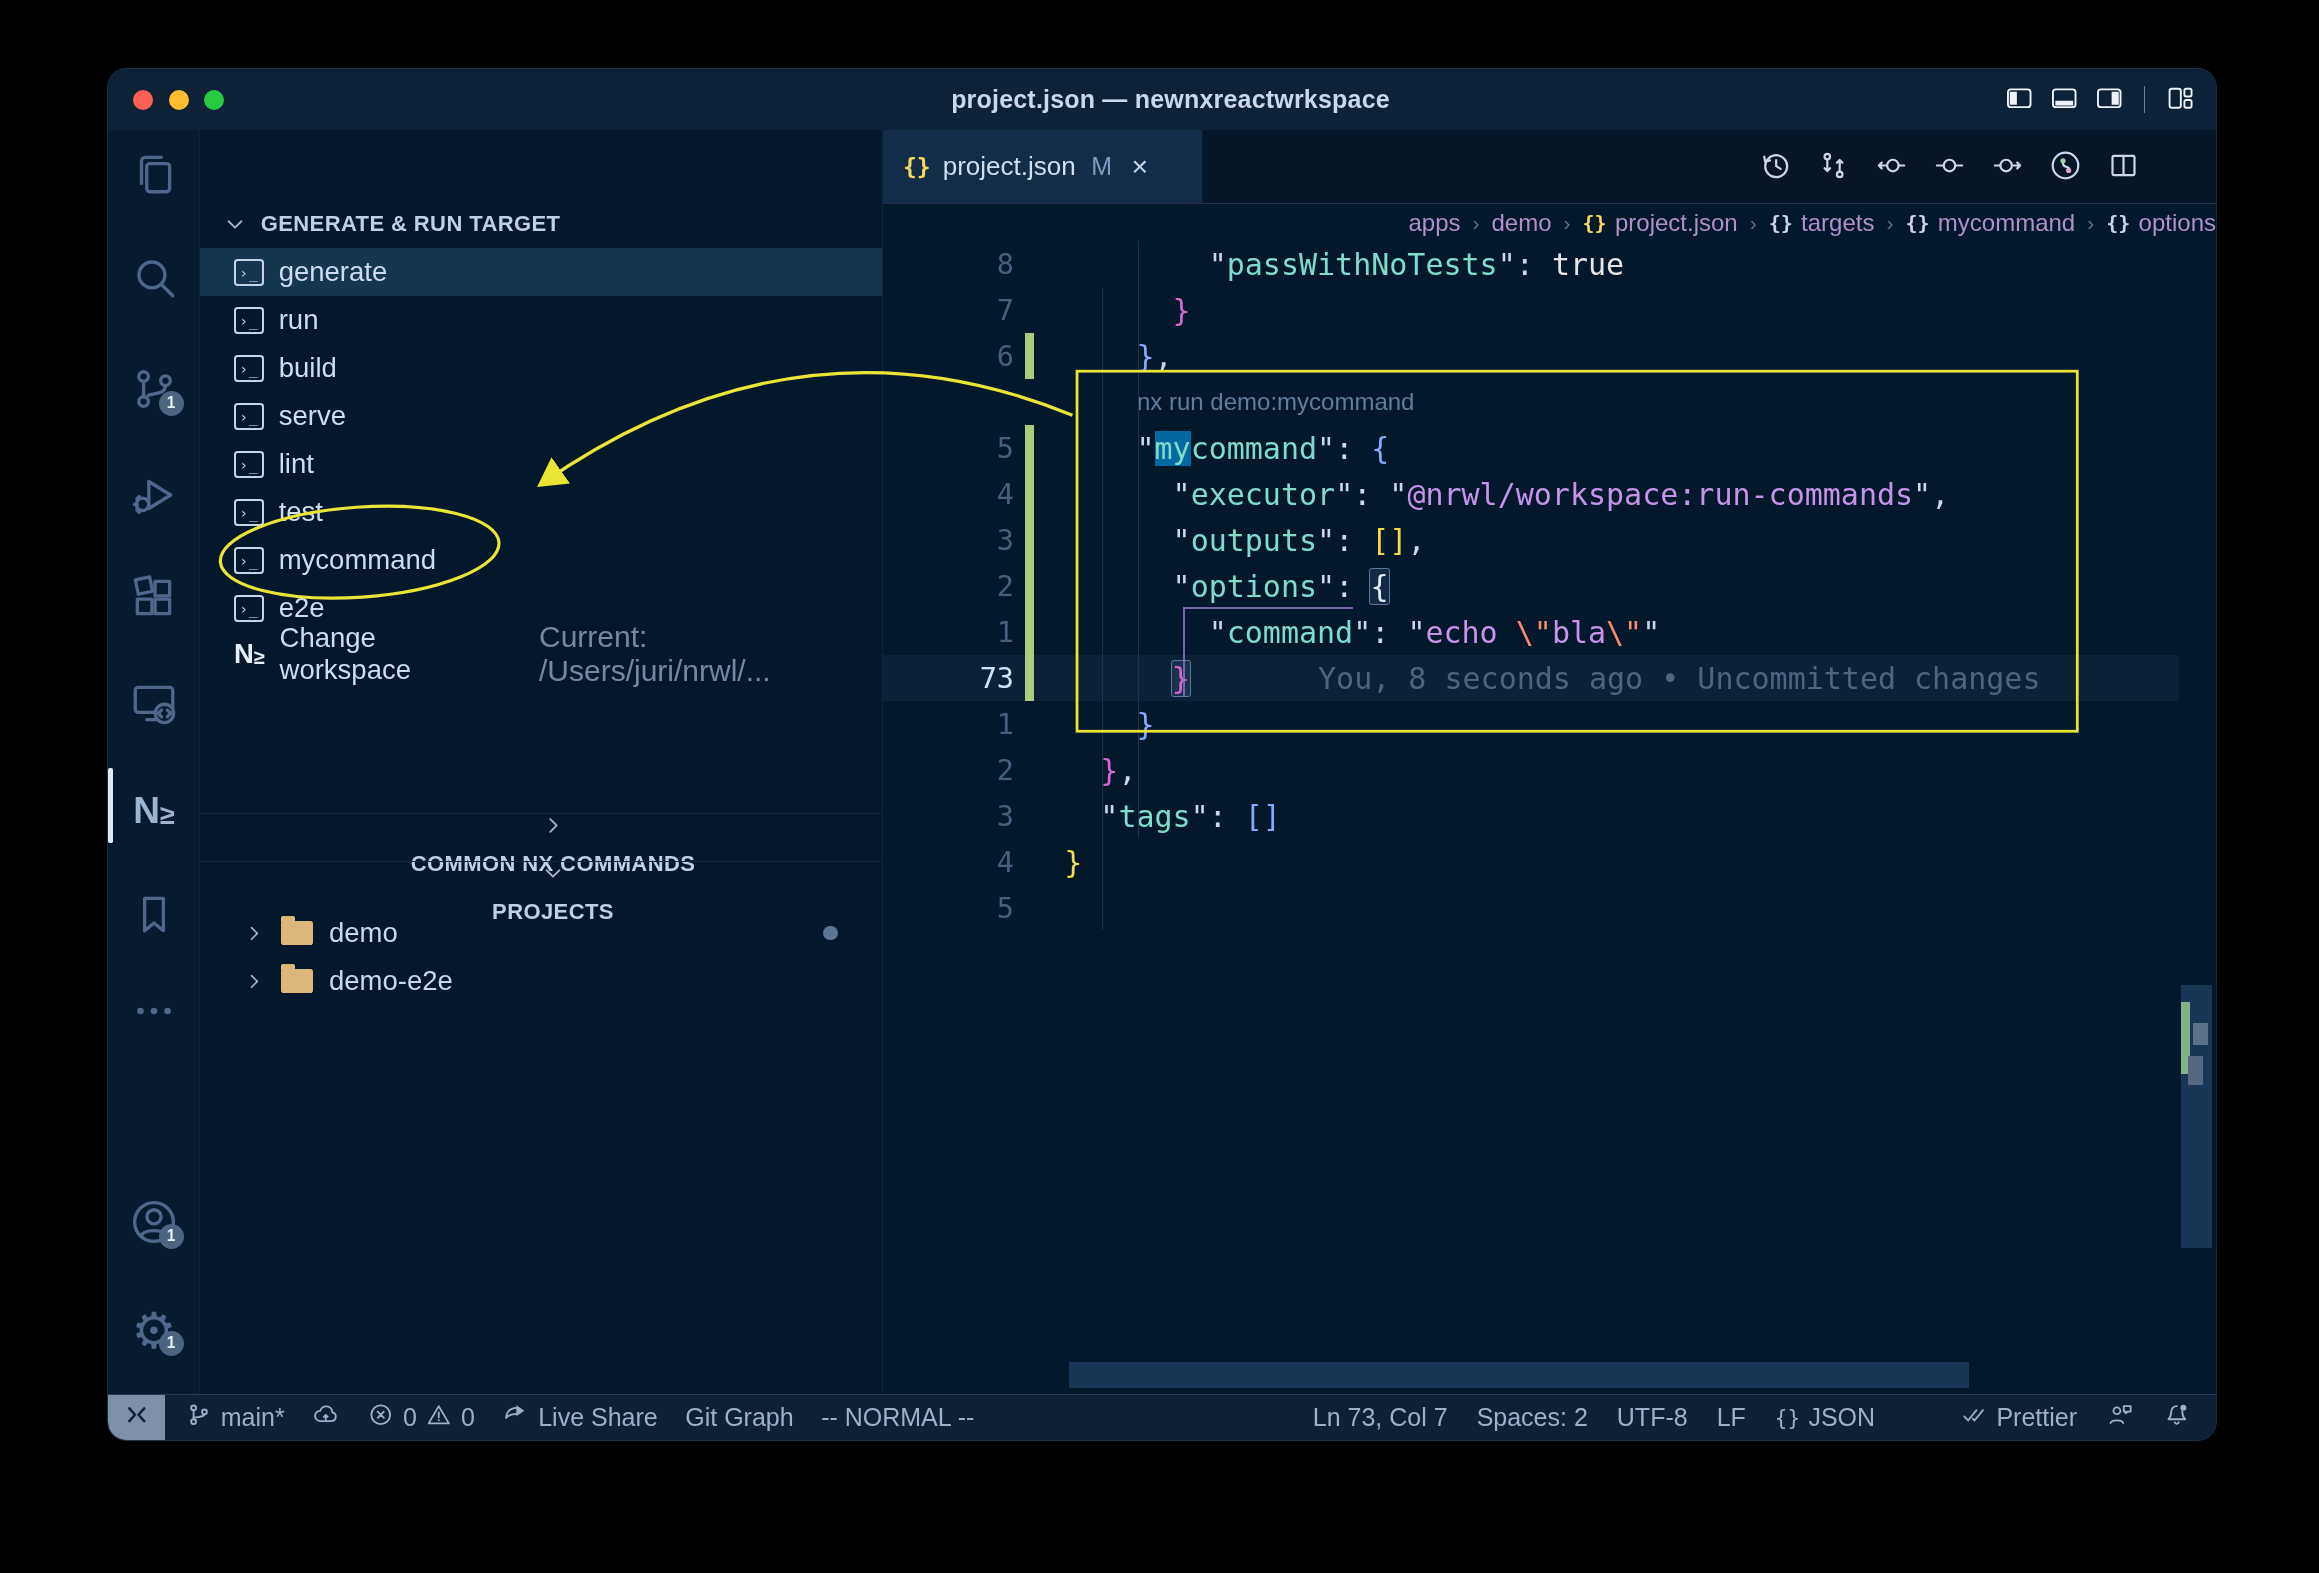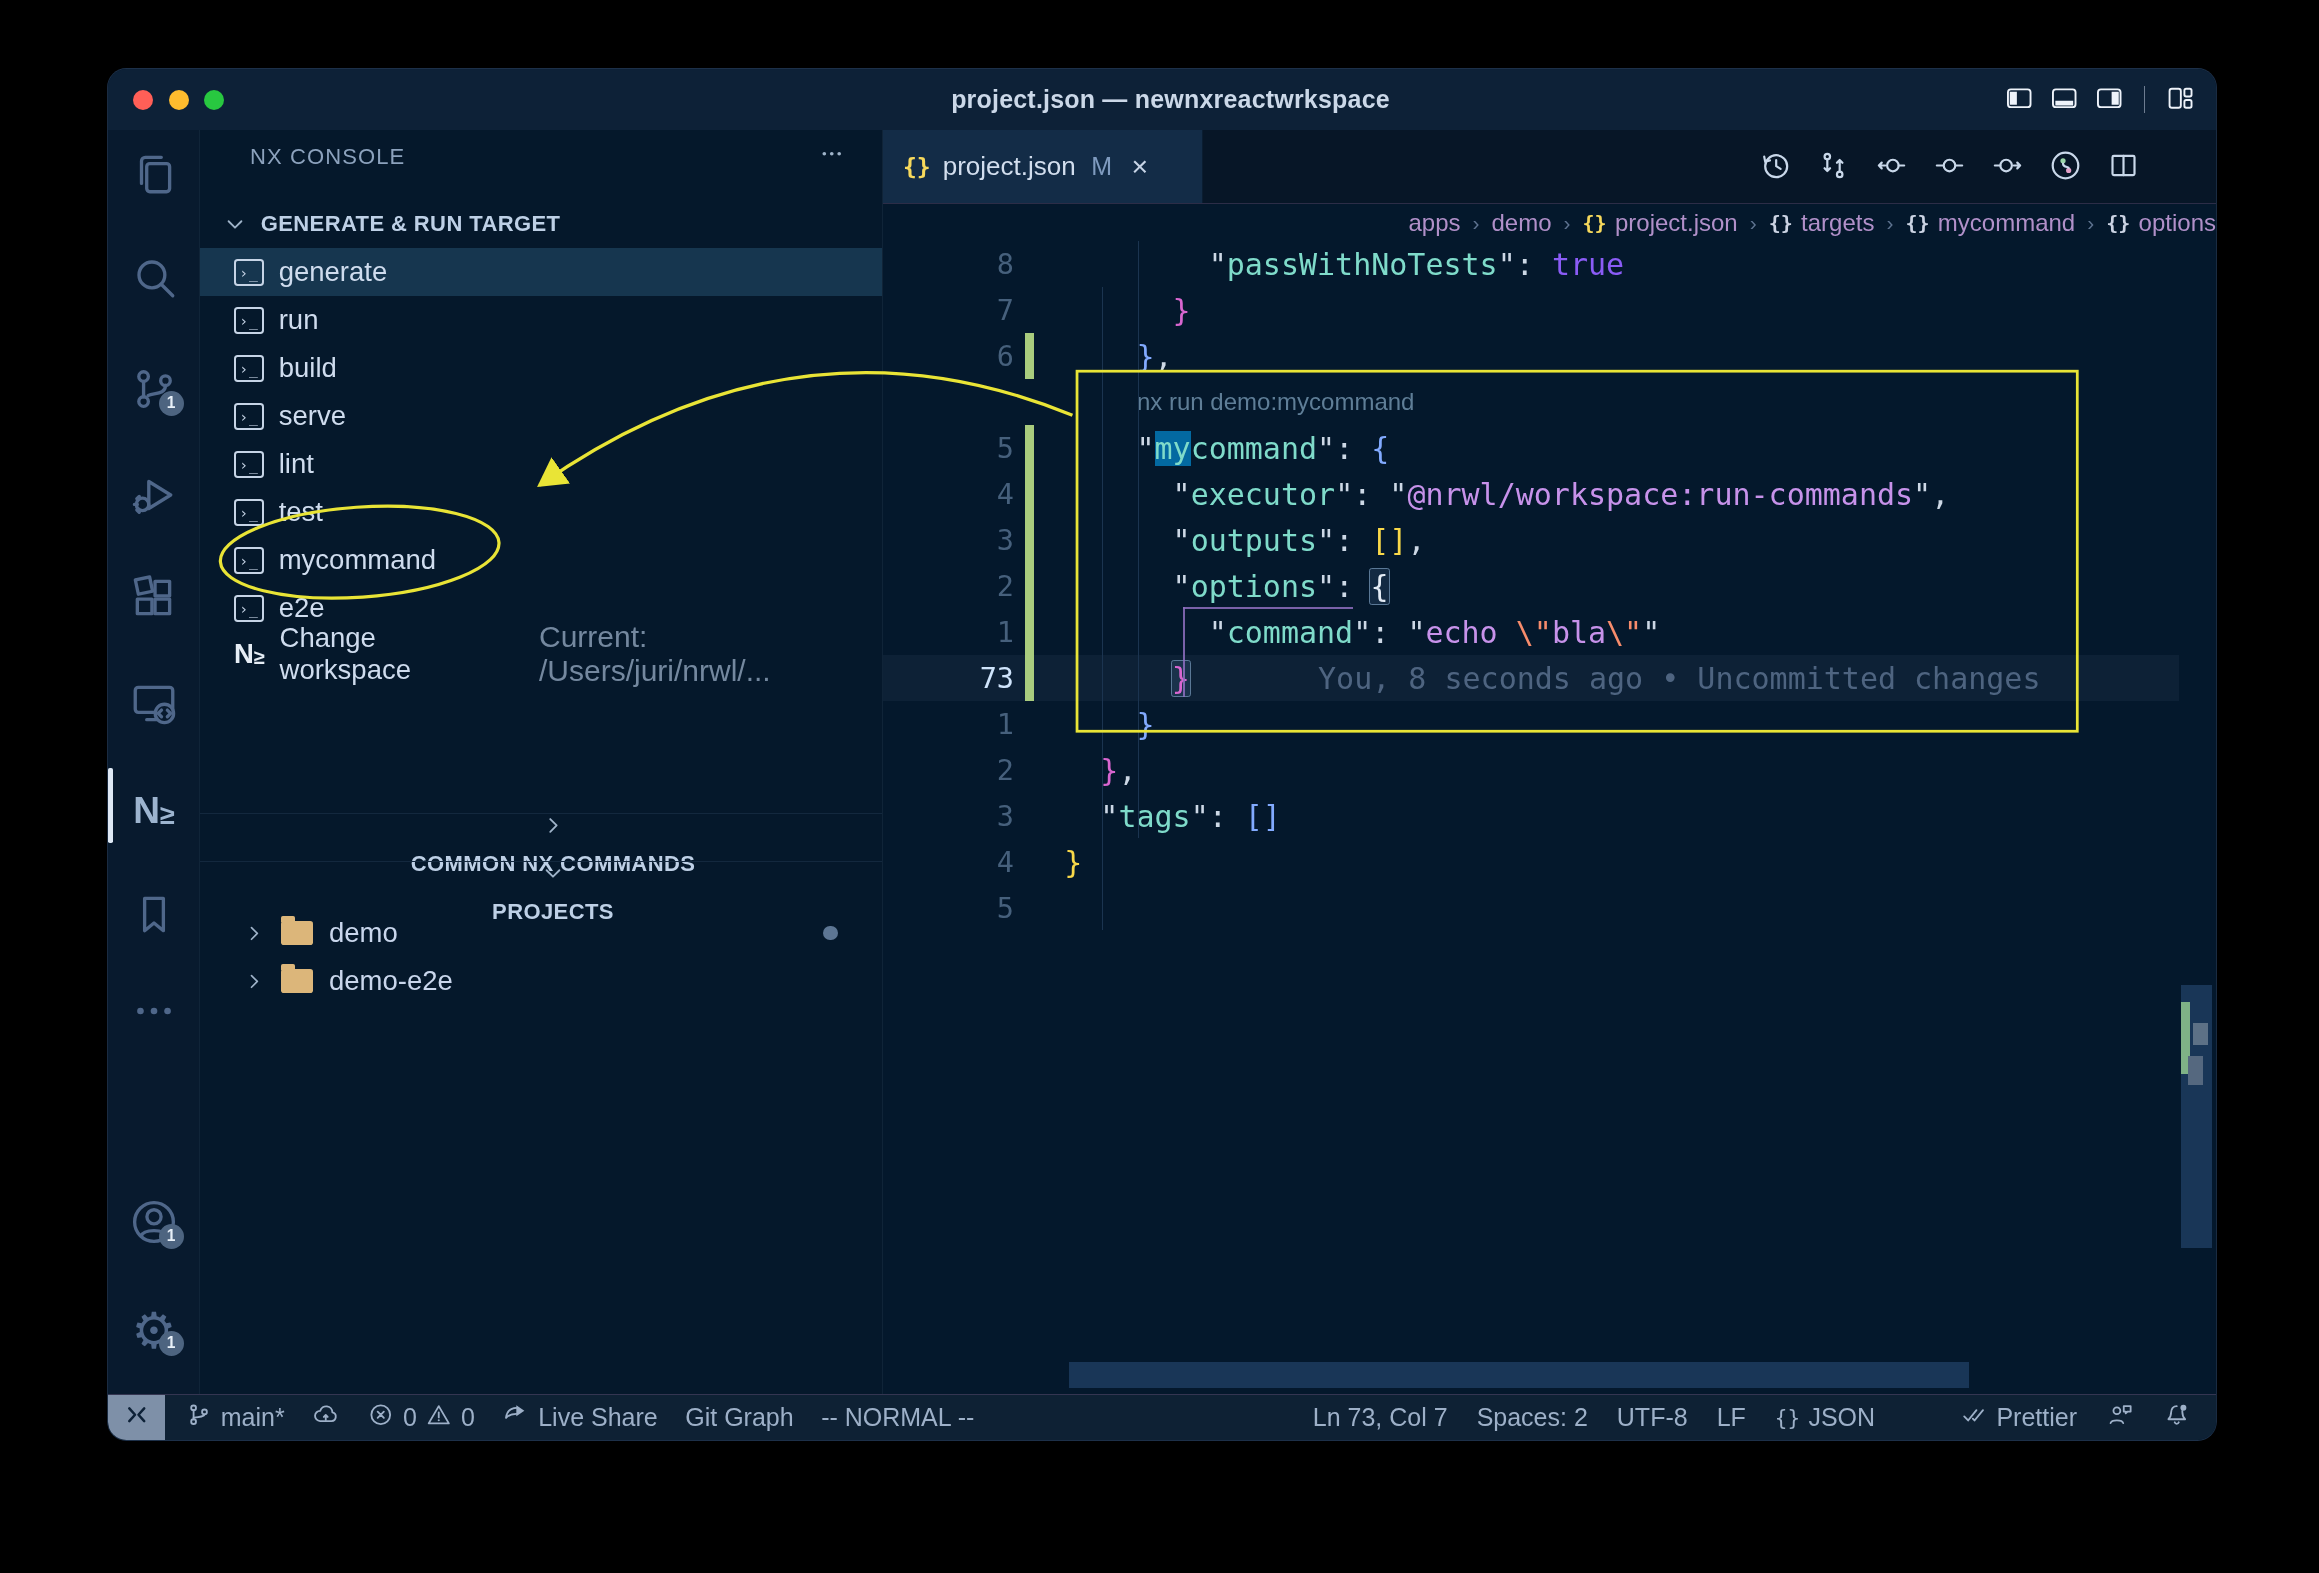--- a/index.html
+++ b/index.html
@@ -74,21 +74,21 @@
   
   #codeLines { position:absolute; top:111px; left:0; right:37px; }
   .cl { height:46px; display:flex; align-items:center; position:relative; }
   .cl.cur { background:rgba(190,215,255,.05); }
   .gut { width:131px; text-align:right; font-family:"DejaVu Sans Mono", monospace; font-size:28.5px; color:#46607c; flex:none; }
   .cl.cur .gut { color:#cfe4fb; }
   .bar { width:9.2px; height:46px; margin-left:11px; flex:none; }
   .bar.on { background:#a9cc7e; }
   .ltxt { font-family:"DejaVu Sans Mono", monospace; font-size:30px; white-space:pre; color:#d6deeb; margin-left:30px; }
   .tk-key { color:#7fdbca; } .tk-q, .tk-pn, .tk-ws { color:#cdd8e6; }
-  .tk-bool { color:#8b5cf6; } .tk-val { color:#c792ea; } .tk-esc { color:#f78c6c; }
+  .tk-bool { color:#e5e5e5; } .tk-val { color:#c792ea; } .tk-esc { color:#f78c6c; }
   .tk-by { color:#f9d849; } .tk-bb { color:#82aaff; } .tk-bp { color:#d966d0; }
   .tk-bm { color:#e4ecf6; border:1.8px solid #5a7896; background:rgba(90,130,170,.18); border-radius:2.8px; margin:-1.8px; }
   .tk-bmp { color:#d966d0; border:1.8px solid #5a7896; background:rgba(90,130,170,.18); border-radius:2.8px; margin:-1.8px; }
   .tk-sel { color:#7fdbca; background:#0369a1; }
   .tk-blame { color:#4e6480; margin-left:129px; }
   .lens { font-family:"Liberation Sans", sans-serif; font-size:24px; color:#5f7e97; margin-left:254px; }
   .indent-guide { position:absolute; width:0.9px; background:#1b3450; }
   .bracket-guide-v { position:absolute; width:1.8px; background:#8e6fc0; opacity:.85; }
   .bracket-guide-h { position:absolute; height:1.8px; background:#8e6fc0; opacity:.85; }
   
@@ -217,29 +217,20 @@
             </svg></span>
           <span class="badge">1</span>
         </div>
         <div class="ab-item" style="top: 1170px;">
           <span class="gear-glyph">⚙</span>
           <span class="badge">1</span>
         </div>
       </div>
 
     <div class="sidebar">
-      <div class="sb-title">
-        <span>NX CONSOLE</span>
-        <span class="spacer"></span>
-        <span id="sbMore" style="color:#9fb3c9"><svg width="27.5" height="27.5" viewBox="0 0 24 24" fill="none" stroke="currentColor" stroke-width="1.6" stroke-linecap="round" stroke-linejoin="round">
-              <circle cx="5.5" cy="12" r="1.6" fill="currentColor" stroke="none"></circle>
-              <circle cx="12" cy="12" r="1.6" fill="currentColor" stroke="none"></circle>
-              <circle cx="18.5" cy="12" r="1.6" fill="currentColor" stroke="none"></circle>
-            </svg></span>
-      </div>
       <div class="sect" style="top:71px">
         <span class="chev" id="chevGen">
             <svg width="22" height="22" viewBox="0 0 24 24" fill="none" stroke="currentColor" stroke-width="1.6" stroke-linecap="round" stroke-linejoin="round">
               <path d="M5 9l7 7 7-7" stroke-width="2"></path>
             </svg>
           </span>
         <span>GENERATE &amp; RUN TARGET</span>
       </div>
       <div id="targetList">
           <div class="row selected">

